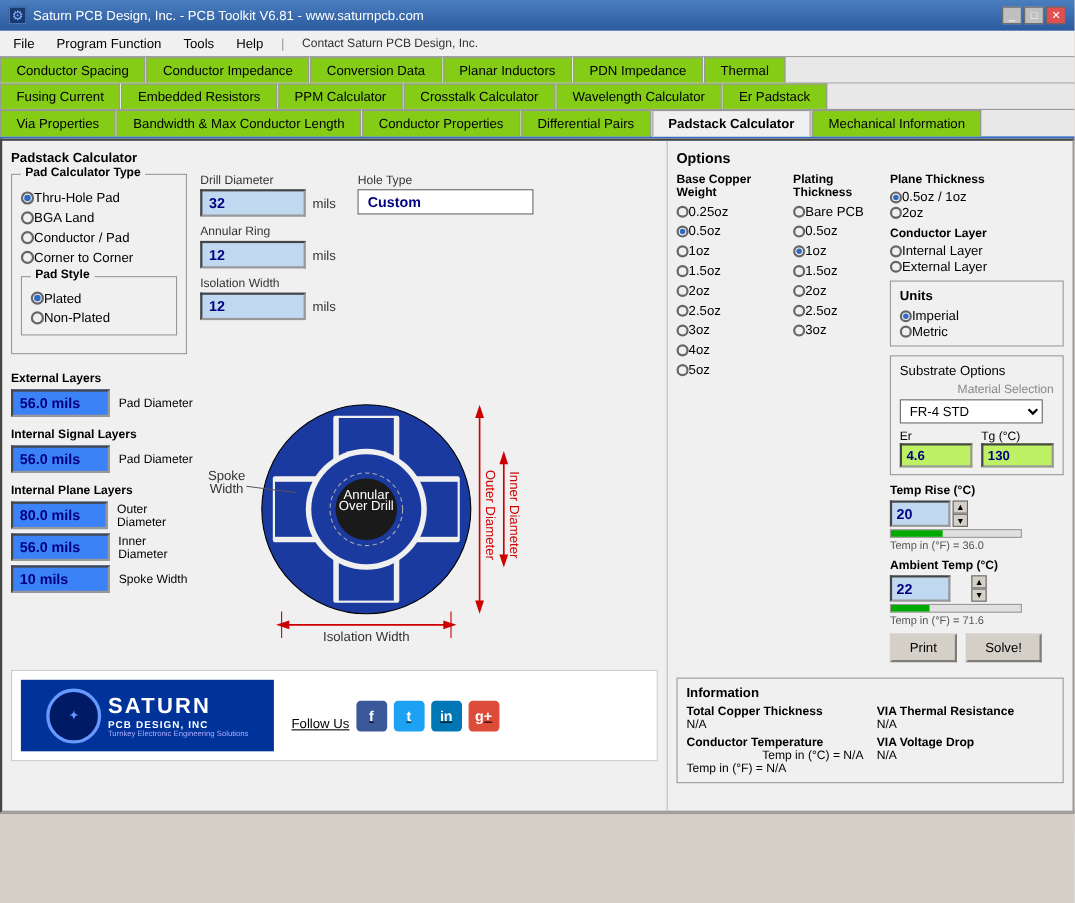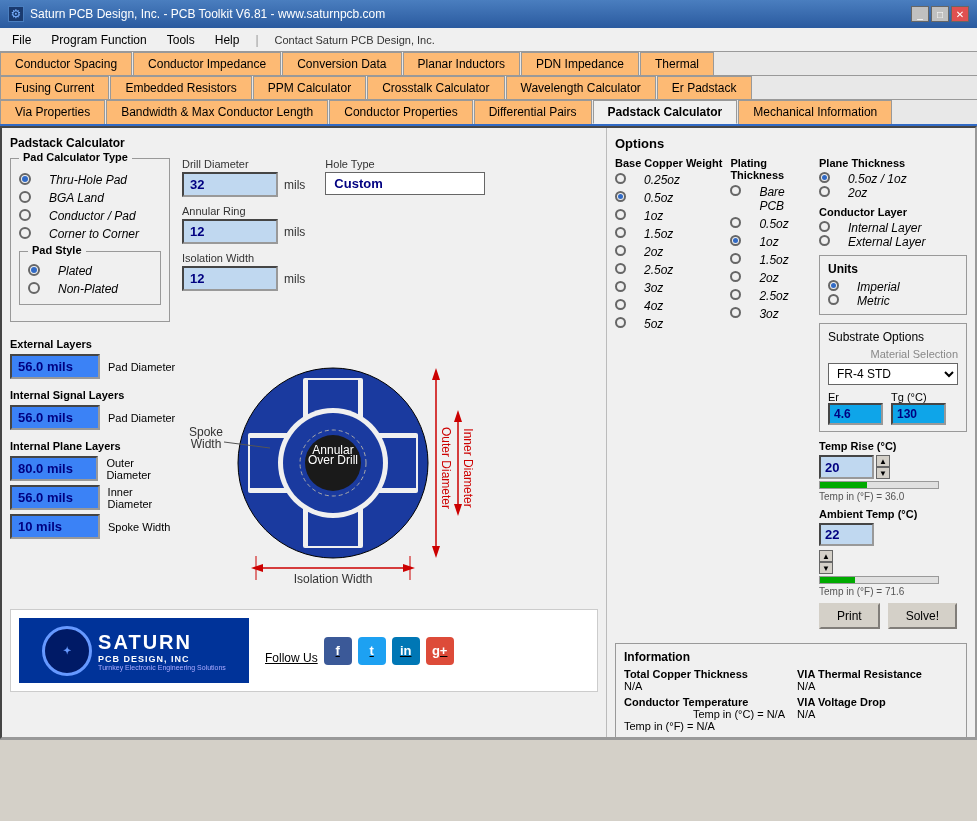--- a/index.html
+++ b/index.html
@@ -16,28 +16,28 @@
     .title-btn.close { background: #e05050; color: white; }
 
     
     .menu-bar { background: #f0f0f0; border-bottom: 1px solid #999; padding: 2px 4px; display: flex; align-items: center; gap: 4px; height: 24px; }
     .menu-item { padding: 2px 8px; cursor: pointer; font-size: 12px; }
     .menu-separator { color: #999; padding: 0 4px; }
     .menu-contact { font-size: 11px; color: #333; padding: 2px 8px; }
 
     
     .tab-row { display: flex; background: #e8e8e8; border-bottom: 1px solid #999; }
-    .tab { padding: 4px 14px; border: 1px solid #999; border-bottom: none; background: #fdba74; cursor: pointer; font-size: 11px; margin-right: 1px; white-space: nowrap; }
+    .tab { padding: 4px 14px; border: 1px solid #999; border-bottom: none; background: #84cc16; cursor: pointer; font-size: 11px; margin-right: 1px; white-space: nowrap; }
     .tab.active { background: #f0f0f0; border-bottom: 1px solid #f0f0f0; font-weight: bold; }
     .section-title { font-size: 12px; font-weight: bold; margin-bottom: 8px; color: #000; }
     .group-box { border: 1px solid #999; padding: 8px; margin-bottom: 8px; position: relative; }
     .group-label { position: absolute; top: -8px; left: 8px; background: #f0f0f0; padding: 0 4px; font-size: 11px; font-weight: bold; }
 
     .radio-group { display: flex; flex-direction: column; gap: 4px; }
-    .radio-item { display: flex; gap: 18px; cursor: pointer; font-style: italic; }
+    .radio-item { display: flex; align-items: center; gap: 0; cursor: pointer; }
     .radio-circle { width: 12px; height: 12px; border-radius: 50%; border: 2px solid #666; display: flex; align-items: center; justify-content: center; flex-shrink: 0; }
     .radio-circle.selected::after { content: ''; width: 6px; height: 6px; border-radius: 50%; background: #316ac5; }
     .input-label { font-size: 11px; color: #333; margin-bottom: 2px; }
     .input-field { border: 2px inset #999; background: #c0d8f0; padding: 3px 6px; font-size: 13px; font-weight: bold; color: #000080; width: 96px; }
     .unit-label { font-size: 12px; color: #333; }
 
     .dropdown { border: 1px solid #666; background: white; padding: 3px 24px 3px 8px; font-size: 13px; font-weight: bold; color: #000080; width: 160px; cursor: pointer; position: relative; appearance: none; -webkit-appearance: none; }
 
     
     .output-field { background: #3b82f6; border: 2px inset #999; padding: 3px 6px; font-size: 13px; font-weight: bold; color: #000080; width: 90px; display: inline-block; }
@@ -45,21 +45,21 @@
 
     .radio-small { width: 11px; height: 11px; border-radius: 50%; border: 2px solid #666; display: inline-flex; align-items: center; justify-content: center; flex-shrink: 0; }
     .radio-small.selected::after { content: ''; width: 5px; height: 5px; border-radius: 50%; background: #316ac5; }
 
     .units-box { border: 1px solid #999; padding: 6px 8px; margin-bottom: 8px; }
     .units-title { font-weight: bold; margin-bottom: 4px; }
     .substrate-box { border: 1px solid #999; padding: 6px 8px; margin-bottom: 8px; }
     .substrate-title { font-weight: normal; margin-bottom: 4px; }
 
     .select-field { border: 1px solid #666; background: white; padding: 2px 4px; font-size: 12px; width: 130px; }
-    .number-input { border: 2px inset #999; background: #0ea5e9; padding: 2px 4px; font-size: 12px; font-weight: bold; color: #000080; width: 55px; }
+    .number-input { border: 2px inset #999; background: #bef264; padding: 2px 4px; font-size: 12px; font-weight: bold; color: #000080; width: 66px; }
     .spin-input { border: 2px inset #999; background: #c0d8f0; padding: 2px 4px; font-size: 13px; font-weight: bold; color: #000080; width: 55px; }
     .spin-arrows { display: flex; flex-direction: column; }
     .spin-arrow { width: 14px; height: 12px; border: 1px solid #666; background: #d4d0c8; display: flex; align-items: center; justify-content: center; font-size: 8px; cursor: pointer; }
 
     .progress-bar-container { width: 120px; height: 8px; background: #e0e0e0; border: 1px solid #999; margin: 2px 0; }
     .progress-bar { height: 100%; background: #00aa00; }
 
     .info-box { border: 1px solid #999; padding: 6px 8px; margin-top: 6px; }
     .info-title { font-weight: bold; margin-bottom: 4px; }
     .btn { padding: 4px 16px; border: 2px outset #d4d0c8; background: #d4d0c8; cursor: pointer; font-size: 12px; }
@@ -469,21 +469,21 @@
                 </div>
               </div>
               <div class="progress-bar-container">
                 <div class="progress-bar" style="width:40%;"></div>
               </div>
               <div style="font-size:10px; color:#555;">Temp in (°F) = 36.0</div>
             </div>
 
             <div style="margin-bottom:6px;">
               <div style="font-size:11px; font-weight:bold; margin-bottom:3px;">Ambient Temp (°C)</div>
-              <div style="display:flex; align-items:stretch; gap:4px;flex-direction:column;">
+              <div style="display:flex; align-items:stretch; gap:19px;">
                 <input class="spin-input" type="text" value="22" style="">
                 <div class="spin-arrows">
                   <div class="spin-arrow">▲</div>
                   <div class="spin-arrow">▼</div>
                 </div>
               </div>
               <div class="progress-bar-container">
                 <div class="progress-bar" style="width:30%;"></div>
               </div>
               <div style="font-size:10px; color:#555;">Temp in (°F) = 71.6</div>

